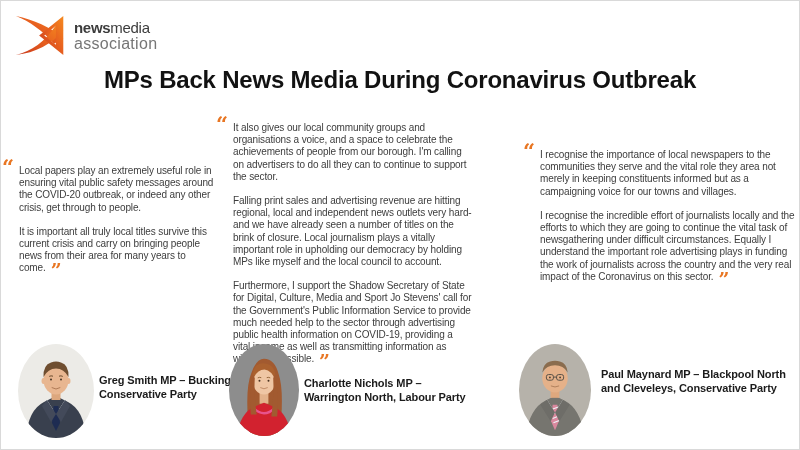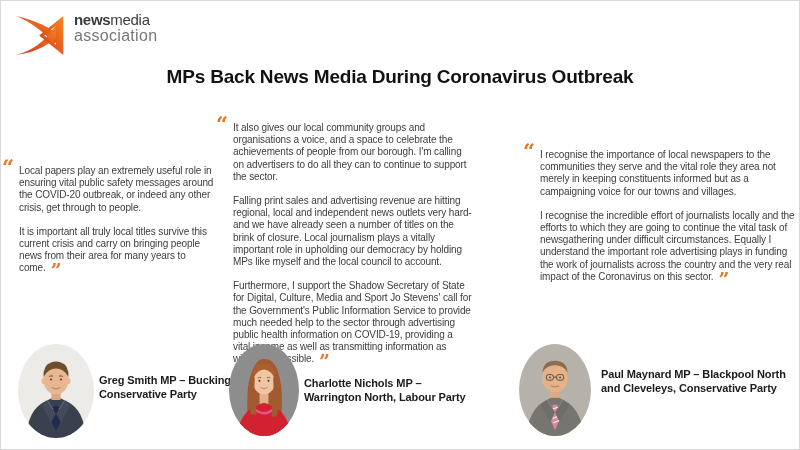--- a/index.html
+++ b/index.html
@@ -2,29 +2,29 @@
 <html><head>
 <meta charset="utf-8">
 <style>
   html,body { margin:0; padding:0; background:#fff; }
   .page {
     position:relative; width:800px; height:450px; box-sizing:border-box;
     background:#ffffff; border:1px solid #d9d9d9; overflow:hidden;
     font-family:"Liberation Sans", sans-serif;
   }
   
-  .logo { position:absolute; left:14px; top:11px; display:flex; align-items:flex-start; gap:7px; }
+  .logo { position:absolute; left:14px; top:11px; display:flex; align-items:center; gap:7px; }
   .logo-mark { width:52px; height:47px; }
   .logo-line1 { font-size:15px; color:#3c3c3c; letter-spacing:-0.3px; line-height:16px; }
   .logo-line1 .b { font-weight:bold; }
   .logo-line2 { font-size:16px; color:#767676; letter-spacing:0.3px; line-height:15px; }
   
   .title {
     position:absolute; top:65px; left:0; right:0; margin:0; text-align:center;
-    font-size:19px; font-weight:bold; color:#121212; letter-spacing:-0.2px;
+    font-size:24px; font-weight:bold; color:#121212; letter-spacing:-0.2px;
   }
   
   .quote-col { position:absolute; font-size:10px; line-height:12.2px; color:#3d3d3d; letter-spacing:-0.12px; }
   .quote-col p { margin:0 0 12px 0; }
   .quote-col p:last-child { margin:0; }
   .col1 { left:18px;  top:164px; width:197px; }
   .col2 { left:232px; top:121px; width:239px; }
   .col3 { left:539px; top:148px; width:257px; }
   .q { color:#E87623; font-family:"DejaVu Serif", serif; font-weight:bold; }
   .q.open  { position:absolute; left:-17px; top:-4px; font-size:21px; }

